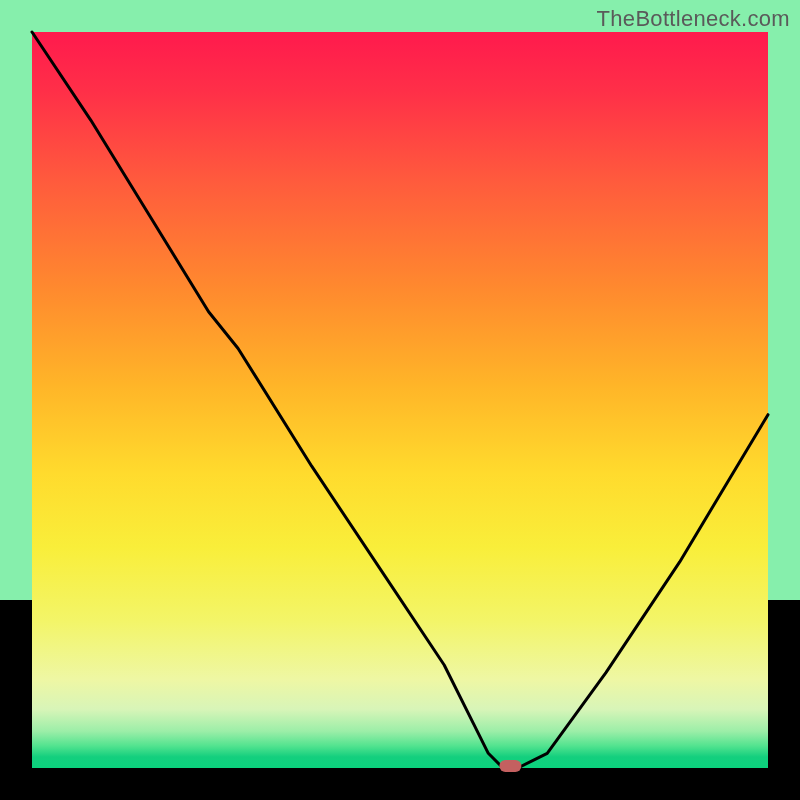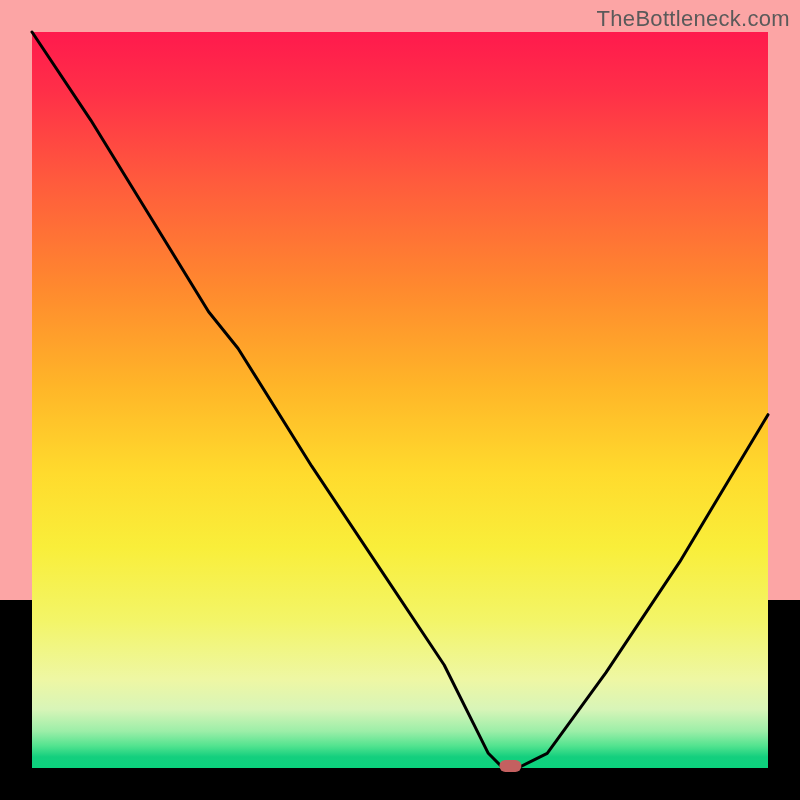--- a/index.html
+++ b/index.html
@@ -8,21 +8,21 @@
     width: 800px;
     height: 800px;
     background: #000;
     overflow: hidden;
     font-family: Arial, Helvetica, sans-serif;
   }
   .container {
     position: relative;
     width: 800px;
     height: 600px;
-    background: #fca5a5;
+    background: #86efac;
   }
   .watermark {
     position: absolute;
     top: 6px;
     right: 10px;
     color: #5a5a5a;
     font-size: 22px;
     font-weight: 500;
     letter-spacing: 0.3px;
     user-select: none;

